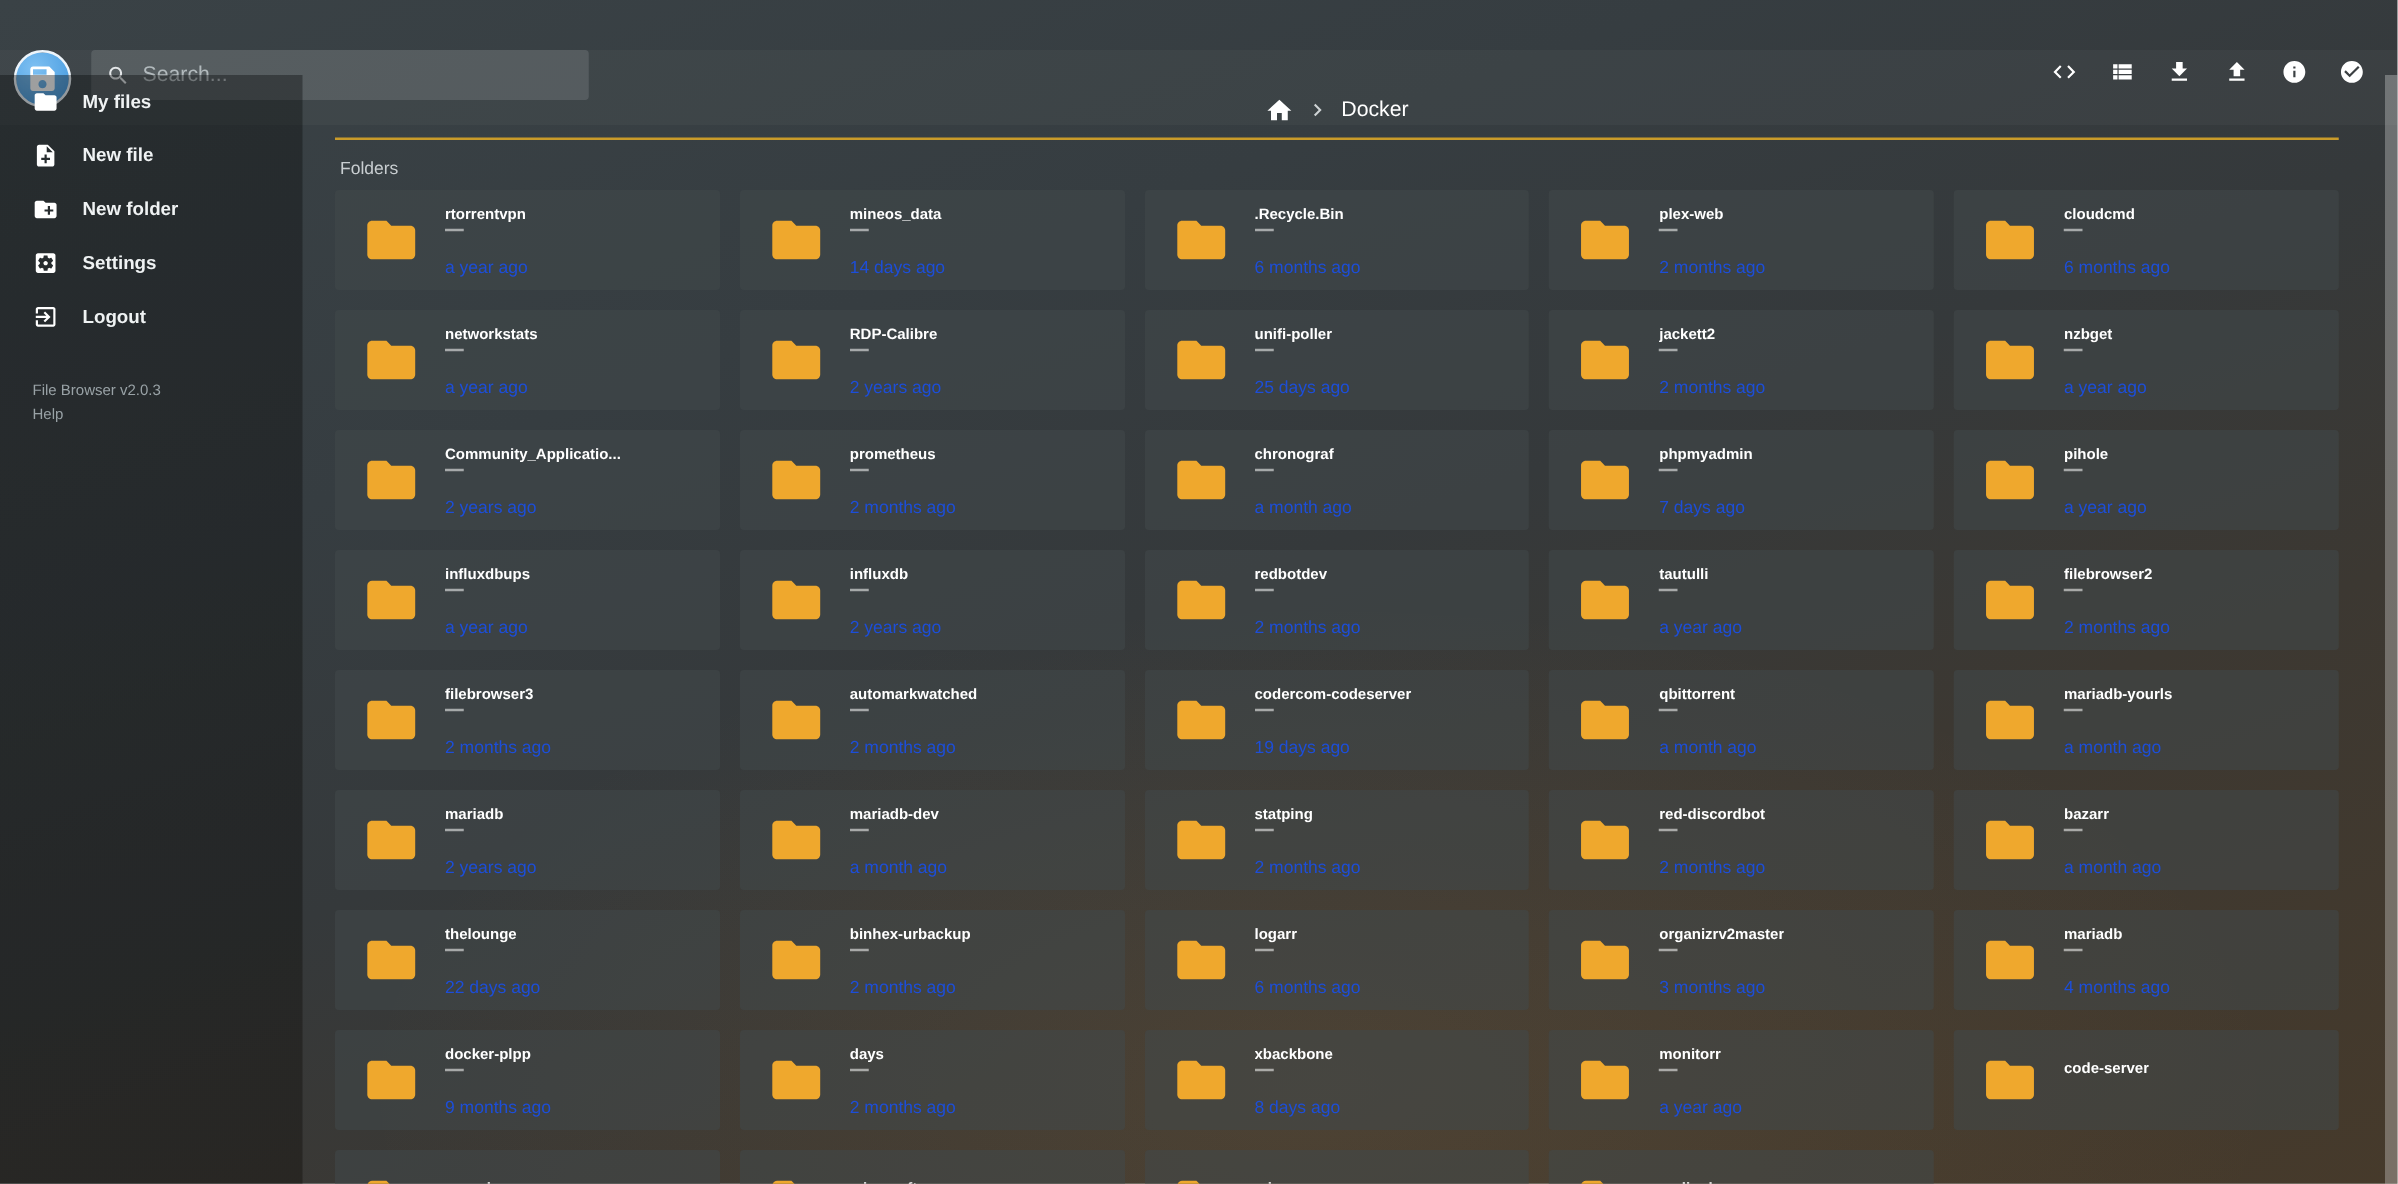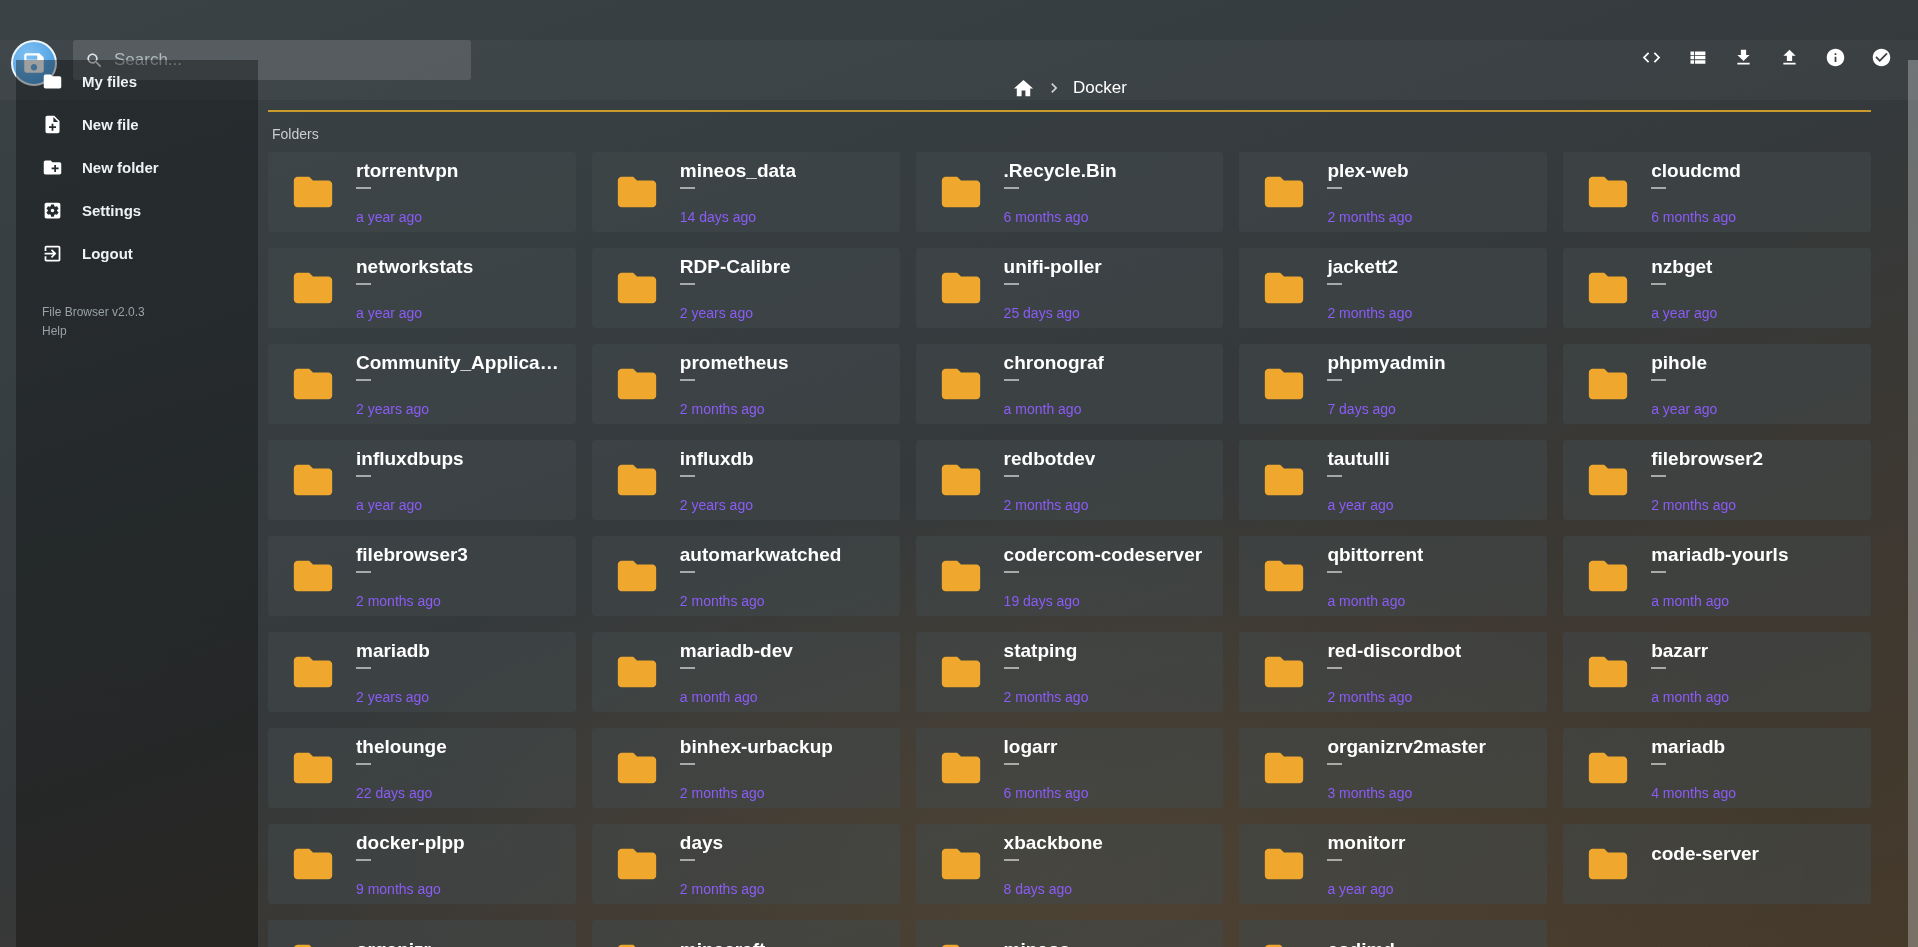--- a/index.html
+++ b/index.html
@@ -43,21 +43,21 @@
   .search input::placeholder { color:#b2babd; }
   .header-actions { margin-left:auto; display:flex; gap:12px; padding-right:20px; }
   .icon-btn {
     width:34px; height:34px; border:none; background:transparent;
     display:flex; align-items:center; justify-content:center; cursor:pointer;
   }
   .icon-btn svg { width:21px; height:21px; fill:#ffffff; }
 
   
   .sidebar {
-    position:fixed; top:60px; left:16px; bottom:0; width:242px;
+    position:fixed; top:60px; left:0; bottom:0; width:242px;
     background:linear-gradient(180deg, rgba(12,14,15,0.40), rgba(16,13,9,0.40));
   }
   .side-item {
     display:flex; align-items:center; gap:19px;
     padding:11px 0 11px 26px;
     font-size:15px; font-weight:600; color:#eff2f3; cursor:pointer;
   }
   .side-item svg { width:21px; height:21px; fill:#ffffff; flex:none; }
   .side-footer { margin:28px 0 0 26px; font-size:12px; color:#99a2a6; line-height:1.6; }
   .side-footer .help { cursor:pointer; }
@@ -79,25 +79,25 @@
   .card {
     height:80px; border-radius:3px;
     background:rgba(66,72,75,0.55);
     display:flex; align-items:center; gap:20px;
     padding:0 14px 0 22px; cursor:pointer; overflow:hidden;
   }
   .folder-ic { width:46px; height:46px; flex:none; }
   .folder-ic path { fill:var(--folder-color,#efa82d); }
   .card-text { min-width:0; }
   .card-name {
-    font-size:19px; font-weight:700; color:#ffffff;
+    font-size:12px; font-weight:700; color:#ffffff;
     white-space:nowrap; overflow:hidden; text-overflow:ellipsis; max-width:204px;
   }
   .card-div { width:15px; height:2px; background:rgba(255,255,255,0.55); margin:5px 0; }
-  .card-time { font-size:14px; color:#8b5cf6; white-space:nowrap;margin-top:20px; }
+  .card-time { font-size:14px; color:#1d4ed8; white-space:nowrap;margin-top:20px; }
 
   
   .scrollbar {
     position:fixed; top:60px; right:0; bottom:0; width:10px;
     background:rgba(255,255,255,0.28);
   }
 </style>
 </head>
 <body>
 

